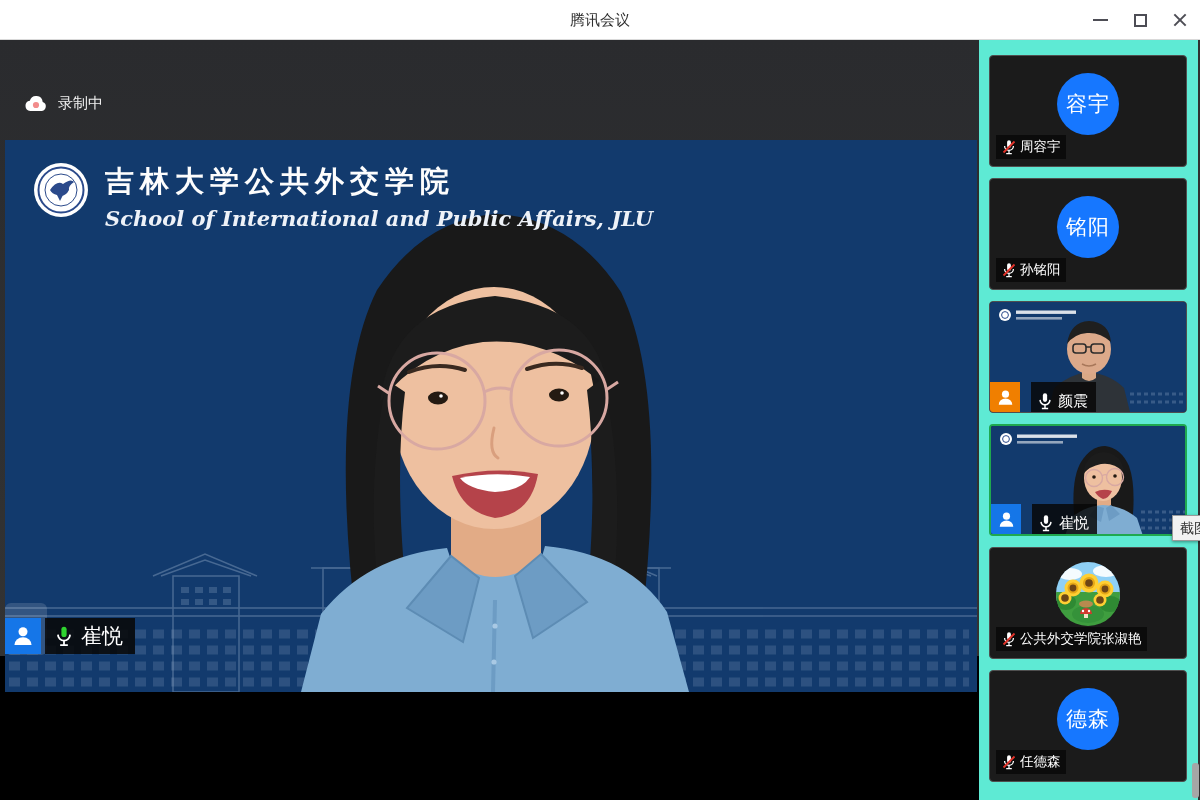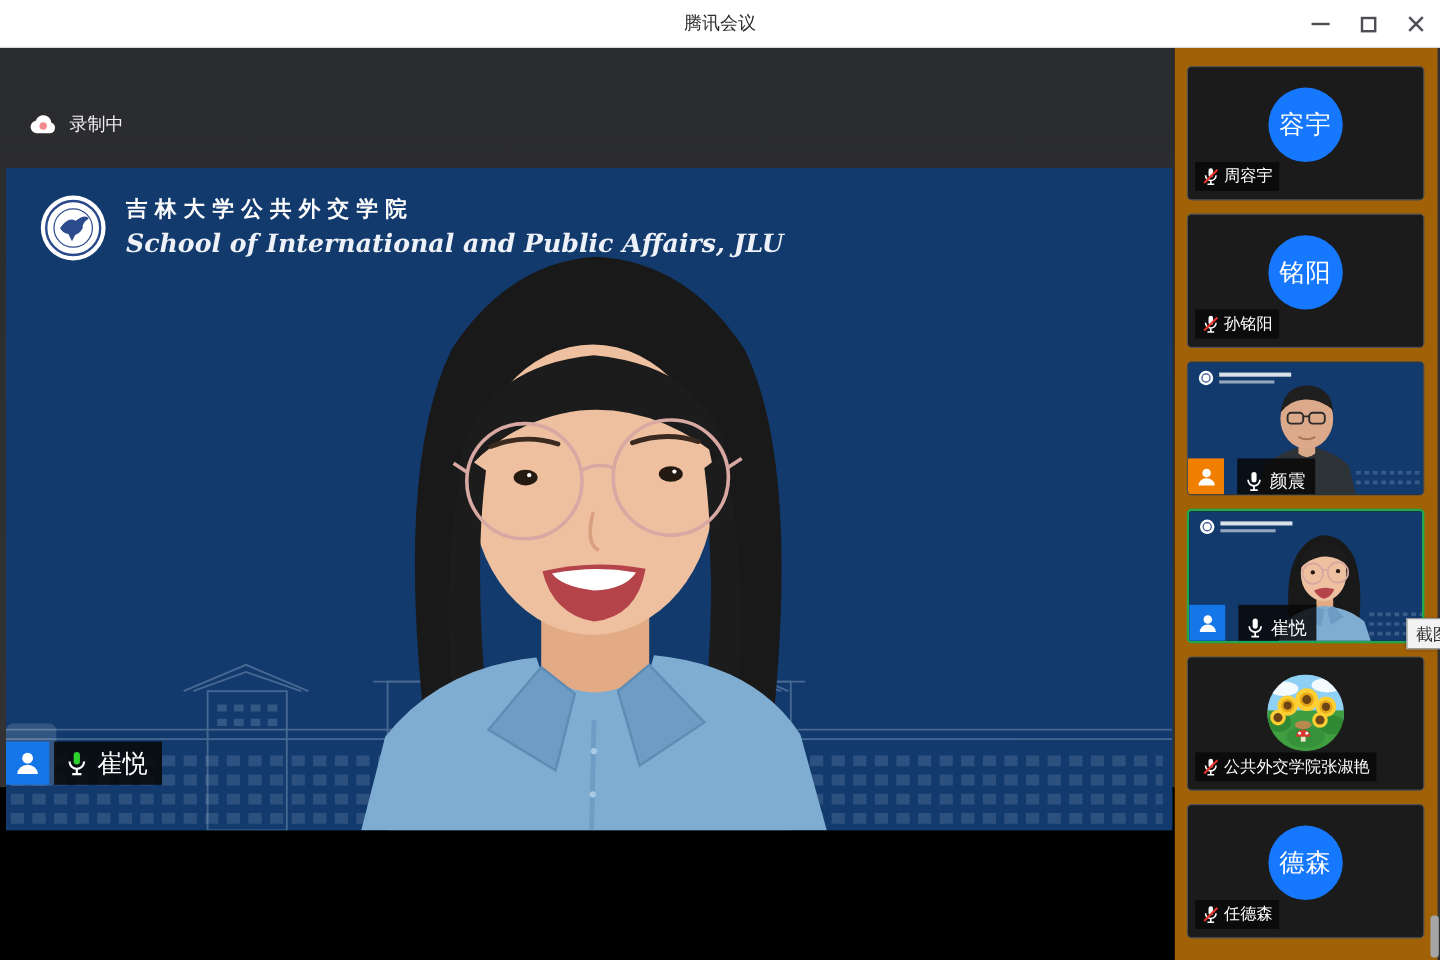--- a/index.html
+++ b/index.html
@@ -16,33 +16,33 @@
   .close-glyph::before,.close-glyph::after { content:""; position:absolute; left:7px; top:0; width:2px; height:16px; background:#4d4d55; }
   .close-glyph::before { transform:rotate(45deg); } .close-glyph::after { transform:rotate(-45deg); }
 
   
   .stage { position:absolute; left:0; top:40px; width:979px; height:616px; background:linear-gradient(#2a2b2e,#333333); }
   .recording { position:absolute; left:24px; top:54px; display:flex; align-items:center; gap:9px; }
   .recording span { font-size:15px; color:#f0f0f0; }
   .video { position:absolute; left:5px; top:100px; width:972px; height:552px; background:#123a6d; overflow:hidden; }
 
   .logo { position:absolute; left:28px; top:22px; display:flex; gap:16px; align-items:flex-start; }
-  .logo-txt .cn { font-family:"DejaVu Serif",serif; font-weight:bold; font-size:18px; color:#fdfdfd; letter-spacing:6px; }
+  .logo-txt .cn { font-family:"DejaVu Serif",serif; font-weight:bold; font-size:29px; color:#fdfdfd; letter-spacing:6px; }
   .logo-txt .en { font-family:"DejaVu Serif",serif; font-style:italic; font-weight:bold; font-size:21px; color:#eef2f8; margin-top:4px; }
 
   .list-handle { position:absolute; left:0px; top:463px; width:42px; height:52px; background:rgba(255,255,255,0.14); border-radius:6px; display:flex; align-items:center; justify-content:center; }
 
   .self-label { position:absolute; left:5px; bottom:2px; display:flex; align-items:center; gap:4px; }
   .badge-sq { width:36px; height:36px; display:flex; align-items:center; justify-content:center; }
   .badge-blue { background:#1576e8; } .badge-orange { background:#f07f00; }
   .self-label .nameplate { height:36px; display:flex; align-items:center; gap:6px; background:rgba(8,8,8,0.88); padding:0 12px 0 8px; }
   .self-label .nameplate span { color:#fff; font-size:21px; }
 
   
-  .sidebar { position:absolute; left:979px; top:40px; width:221px; height:760px; background:#a16207; }
+  .sidebar { position:absolute; left:979px; top:40px; width:221px; height:760px; background:#5eead4; }
   .tile { position:absolute; left:10px; width:198px; height:112px; background:#1b1b1b; border:1px solid #4f4f4f; border-radius:4px; overflow:hidden; }
   .tile.active { border:2px solid #1fa84f; }
   .avatar-circle { position:absolute; left:50%; top:17px; transform:translateX(-50%); width:62px; height:62px; border-radius:50%; background:#1677ff; color:#fff; font-size:21px; display:flex; align-items:center; justify-content:center; letter-spacing:1px; }
   .avatar-photo { position:absolute; left:50%; top:14px; transform:translateX(-50%); width:64px; height:64px; border-radius:50%; overflow:hidden; }
   .tile-label { position:absolute; left:6px; bottom:7px; display:flex; align-items:center; gap:3px; background:rgba(8,8,8,0.85); padding:3px 5px 3px 5px; max-width:184px; }
   .tile-label span { color:#fff; font-size:13.5px; white-space:nowrap; }
   .tile-label.cornered { left:0; bottom:0; background:transparent; padding:0; gap:0; }
   .tile-label.cornered .badge-sq { width:30px; height:30px; flex:none; }
   .tile-label.cornered .plate { height:30px; margin-left:11px; display:flex; align-items:center; gap:4px; background:rgba(8,8,8,0.85); padding:8px 8px 0 5px; }
   .tile-label.cornered .plate span { font-size:15px; }

